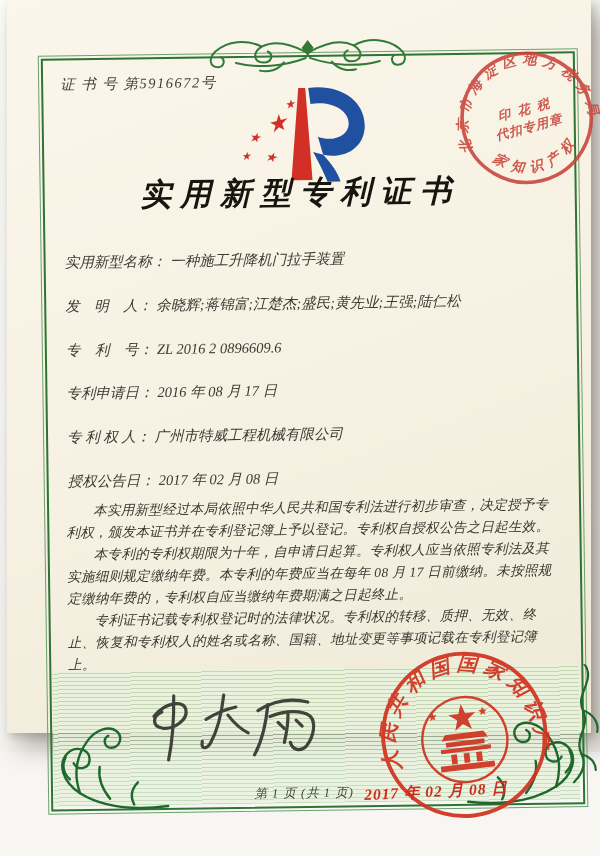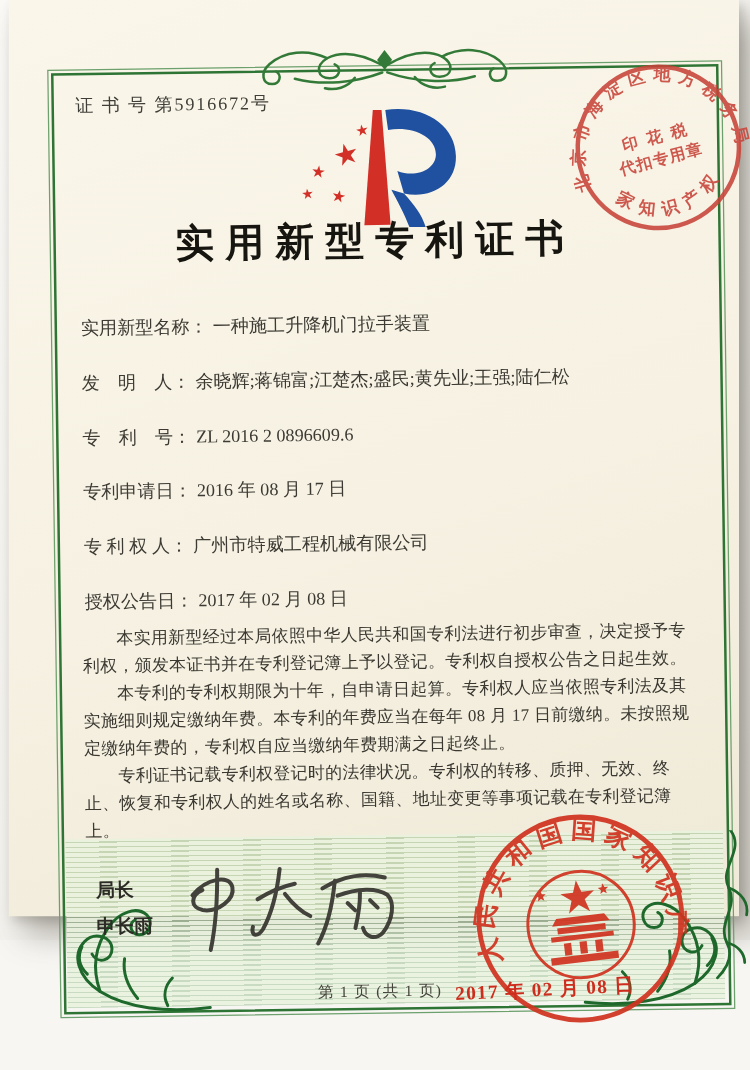--- a/index.html
+++ b/index.html
@@ -1,17 +1,17 @@
 <!DOCTYPE html>
 <html><head>
 <meta charset="utf-8">
 <style>
   html,body{margin:0;padding:0;width:600px;height:856px;overflow:hidden;
     background:#f7f6f3;font-family:"Liberation Serif","DejaVu Serif",serif;}
-  .photo{position:relative;width:600px;height:752px;background:linear-gradient(135deg,#fbfaf7,#efede8);}
+  .photo{position:relative;width:600px;height:752px;background:linear-gradient(135deg,#fbfaf7,#efede8);font-style:italic;}
   .paper{position:absolute;left:7px;top:0;right:9px;bottom:19px;
     background:linear-gradient(160deg,#faf6ea 0%,#f6f1e2 55%,#efe9d7 100%);
     box-shadow:12px 14px 24px rgba(75,70,58,.40),3px 4px 8px rgba(75,70,58,.22);}
   .tilt{position:absolute;inset:0;transform:rotate(-0.8deg);transform-origin:300px 430px;}
   .frame-outer{position:absolute;left:36px;top:52px;width:538px;height:757px;
     border:1px solid #6ca06c;}
   .frame-inner{position:absolute;inset:2px;border:2.5px solid #2e7434;}
   .band{position:absolute;left:42px;top:668px;width:526px;height:135px;
     background:repeating-linear-gradient(0deg,rgba(125,175,115,.38) 0 1px,rgba(233,242,222,.9) 1px 4px);
     z-index:1;}
@@ -138,24 +138,20 @@
         <div class="field-row"><span class="f-label">专 利 权 人：</span><span class="f-value">广州市特威工程机械有限公司</span></div>
         <div class="field-row"><span class="f-label">授权公告日：</span><span class="f-value">2017 年 02 月 08 日</span></div>
       </div>
 
       <div class="paras">
         <p>本实用新型经过本局依照中华人民共和国专利法进行初步审查，决定授予专利权，颁发本证书并在专利登记簿上予以登记。专利权自授权公告之日起生效。</p>
         <p>本专利的专利权期限为十年，自申请日起算。专利权人应当依照专利法及其实施细则规定缴纳年费。本专利的年费应当在每年 08 月 17 日前缴纳。未按照规定缴纳年费的，专利权自应当缴纳年费期满之日起终止。</p>
         <p>专利证书记载专利权登记时的法律状况。专利权的转移、质押、无效、终止、恢复和专利权人的姓名或名称、国籍、地址变更等事项记载在专利登记簿上。</p>
       </div>
 
-      <div class="signer">
-        <div>局长</div>
-        <div>申长雨</div>
-      </div>
 
       <svg class="signature" viewBox="0 0 190 80">
         <g stroke="#35332e" stroke-width="3.2" fill="none" stroke-linecap="round" opacity=".92">
           <path d="M14,26 C26,12 44,10 46,20 C48,30 34,40 22,38 C12,36 12,26 22,22"></path>
           <path d="M34,6 C34,26 32,52 28,70"></path>
           <path d="M66,30 C76,24 86,20 96,18"></path>
           <path d="M84,6 C82,22 78,40 70,54 C66,60 60,60 62,52"></path>
           <path d="M88,26 C94,34 100,40 108,44"></path>
           <path d="M118,22 C134,12 152,10 168,14"></path>
           <path d="M128,16 C126,34 122,52 114,66"></path>

